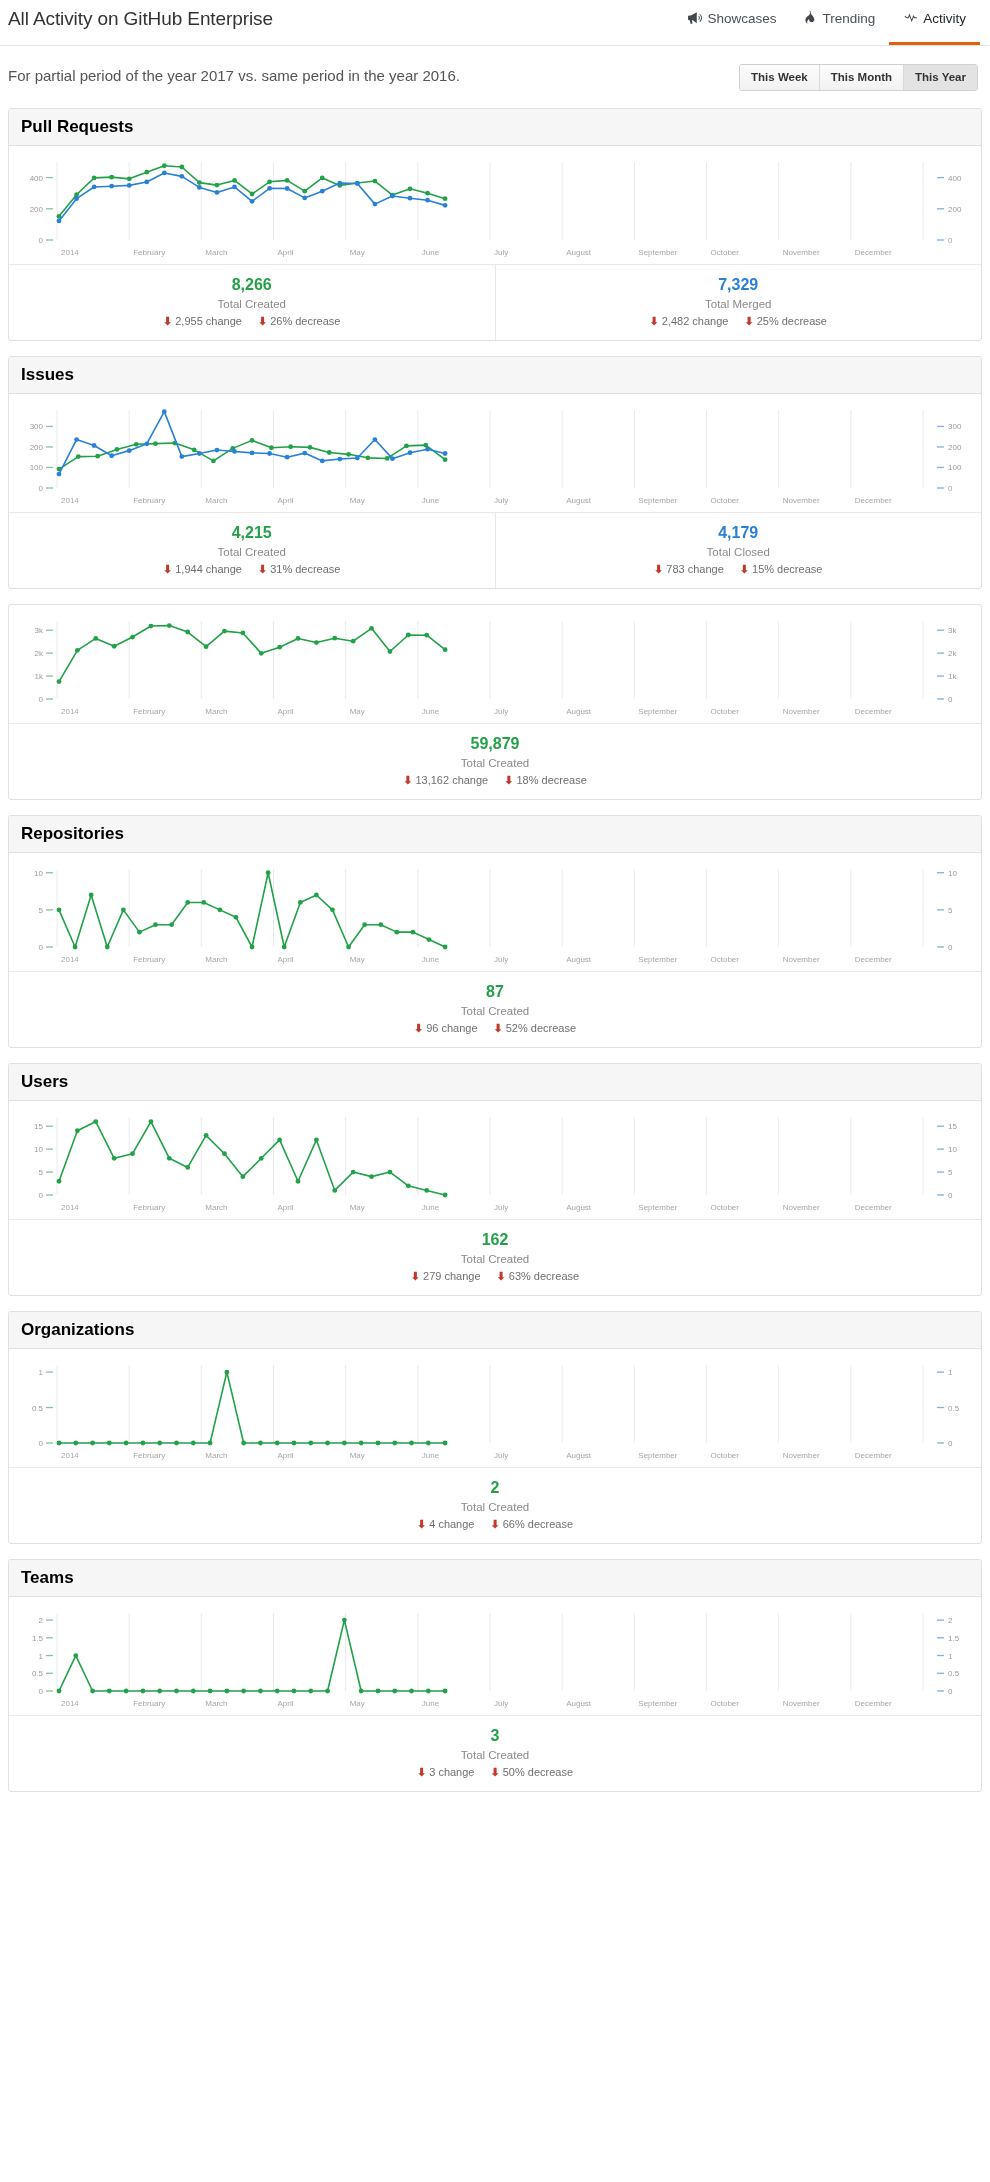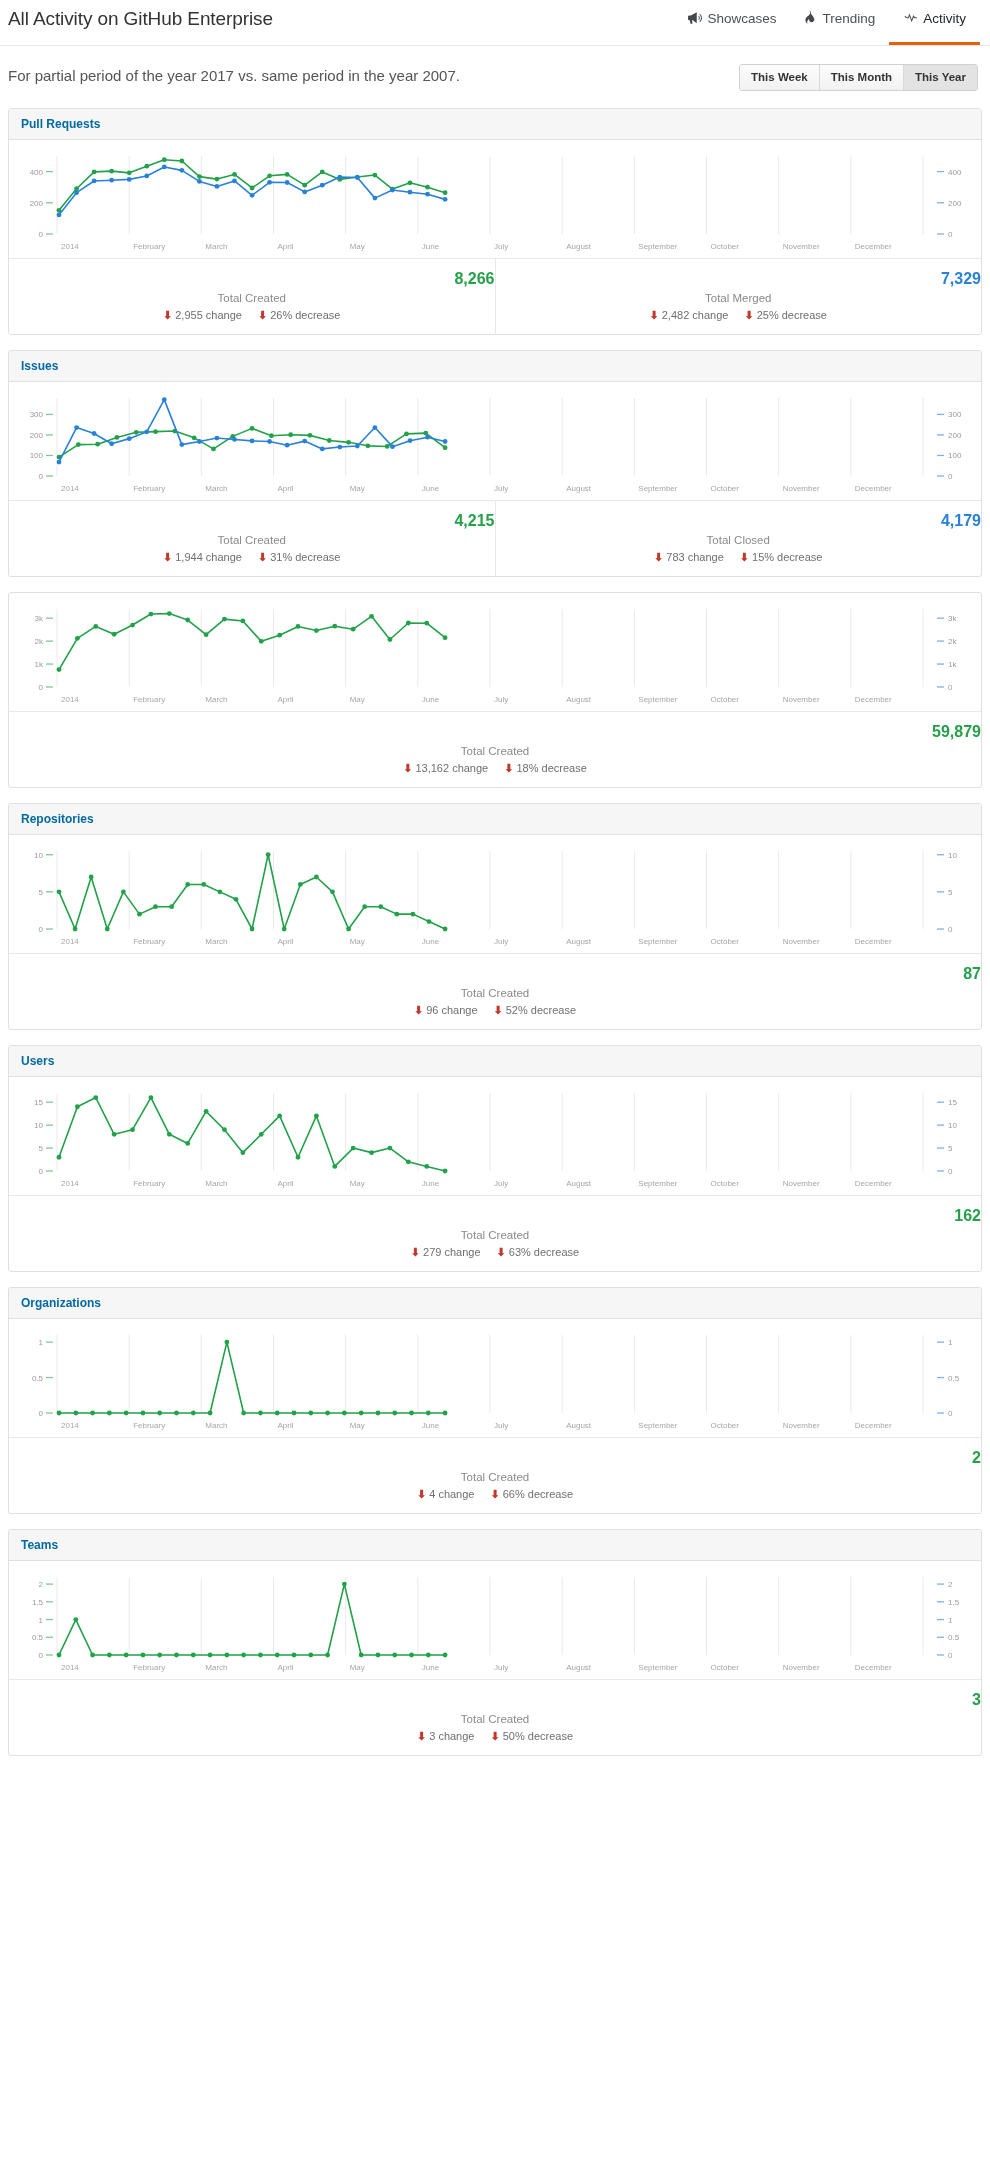--- a/index.html
+++ b/index.html
@@ -90,44 +90,43 @@
   .panel {
     margin: 0 8px 15px 8px;
     border: 1px solid #e0e0e0;
     border-radius: 3px;
     background: #fff;
   }
   .panel-head {
     background: #f6f6f6;
     border-bottom: 1px solid #e0e0e0;
     padding: 8px 12px;
-    font-size: 12px;
+    font-size: 17px;
     font-weight: bold;
-    color: #0369a1;
+    color: #000000;
     border-radius: 3px 3px 0 0;
   }
   .panel-chart {
     padding: 6px 4px 2px 4px;
     border-bottom: 1px solid #e8e8e8;
   }
   .panel-chart svg { display: block; }
 
   
   .panel-stats { display: flex; }
   .stat-cell {
     flex: 1 1 0;
     text-align: center;
     padding: 10px 0 13px 0;
   }
   .stat-cell + .stat-cell { border-left: 1px solid #e8e8e8; }
   .stat-total {
     font-size: 16px;
     font-weight: bold;
     line-height: 20px;
-    text-align: right;
   }
   .stat-total.green { color: #24a148; }
   .stat-total.blue  { color: #2980d9; }
   .stat-label {
     font-size: 11.5px;
     color: #8a8a8a;
     line-height: 16px;
     margin-top: 1px;
   }
   .stat-deltas {
@@ -184,21 +183,21 @@
           <path d="M11.3 4.5 9.4 9.7 6.8 2.8 5.2 7H3.7L2 5.3l-.9.9L3.3 8.4h2.6l.9-2.4 2.6 6.9 2.1-5.7.7 1.2h3v-1.3h-2.2z"></path>
         </svg>
       </span>
       <span>Activity</span>
     </a>
 
   </div>
 </div>
 
 <div class="sub-row">
-  <div class="sub-text">For partial period of the year 2017 vs. same period in the year 2007.</div>
+  <div class="sub-text">For partial period of the year 2017 vs. same period in the year 2016.</div>
   <div class="btn-group">
     <button class="btn">This Week</button>
     <button class="btn">This Month</button>
     <button class="btn active">This Year</button>
   </div>
 </div>
 
 <div id="panels-root">
     <div class="panel">
       <div class="panel-head">Pull Requests</div>

